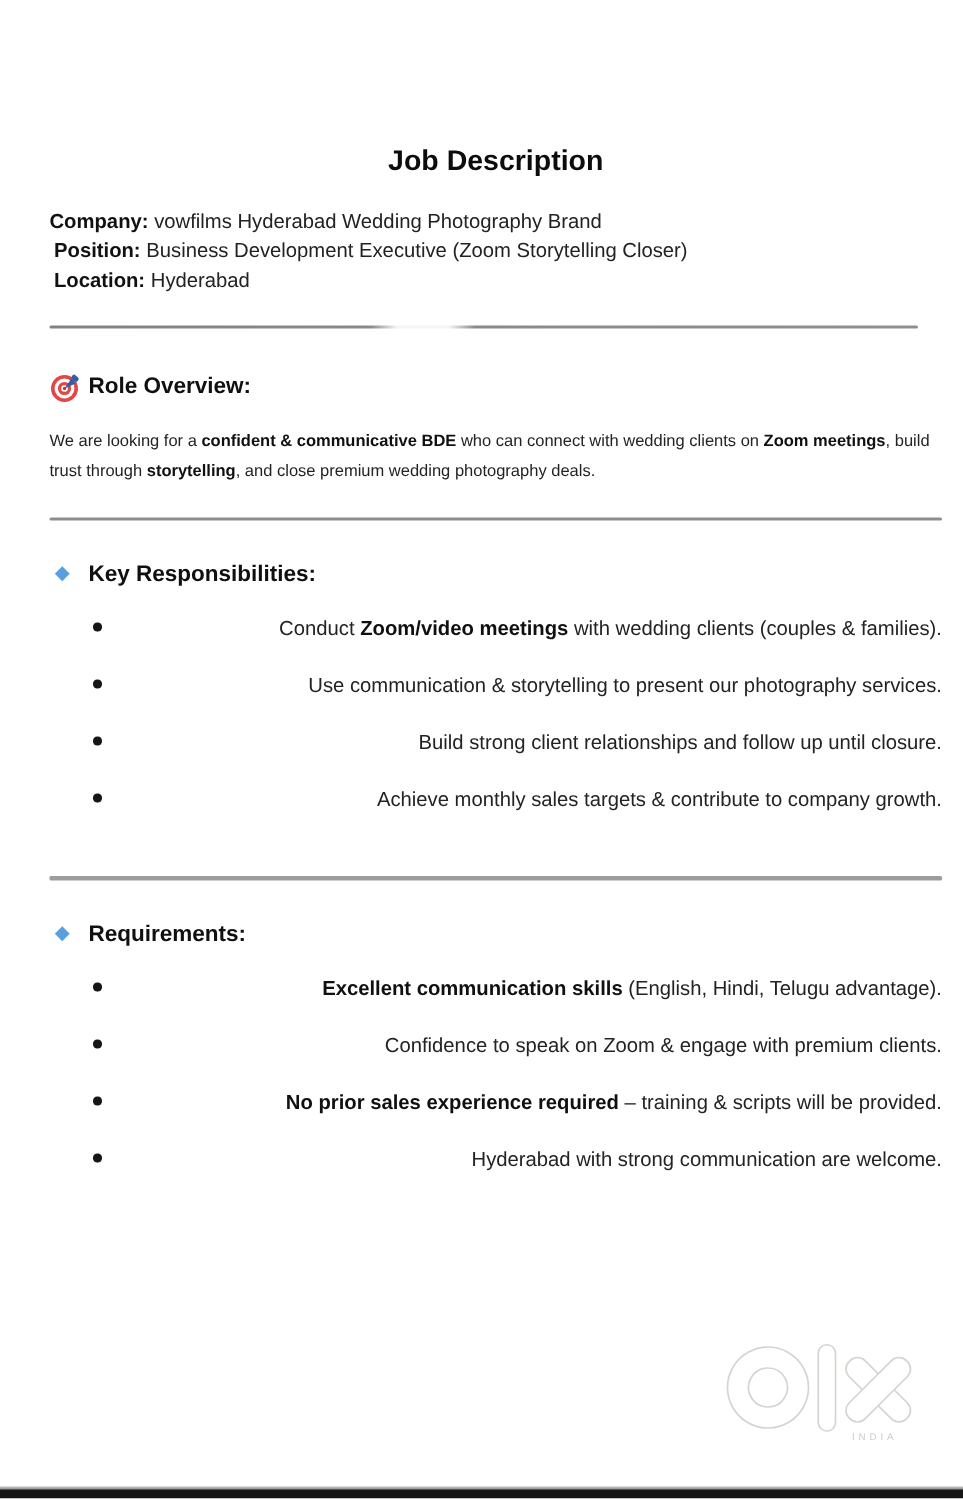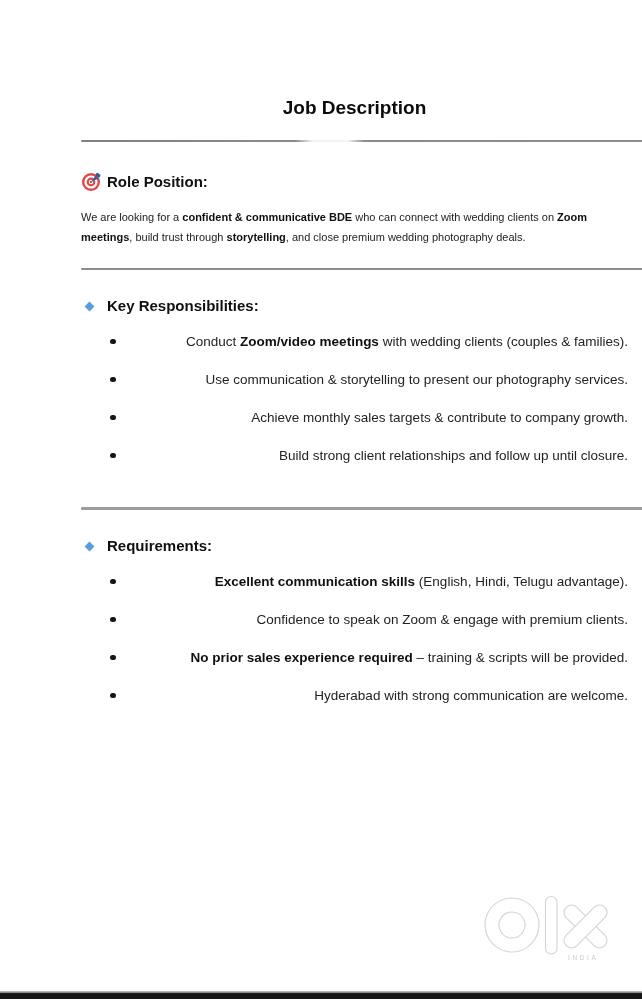--- a/index.html
+++ b/index.html
@@ -4,21 +4,21 @@
 <style>
   html,body{margin:0;padding:0;}
   body{
     width:642px;height:999px;
     background:#ffffff;
     font-family:"Liberation Sans","DejaVu Sans",sans-serif;
     color:#222222;
     position:relative;
     overflow:hidden;
   }
-  .doc{padding:0 14px 0 33px;margin-left:48px;}
+  .doc{padding:0 14px 0 33px;}
   
   .title{
     margin:0;padding-top:96px;
     text-align:center;
     font-size:19px;line-height:23px;font-weight:bold;color:#0c0c0c;
   }
   
   .heading{
     margin:29px 0 0 0;
     font-size:20.5px;line-height:25px;font-weight:bold;color:#0c0c0c;
@@ -87,52 +87,57 @@
   }
 </style>
 </head>
 <body>
 
 <div class="doc">
 
   <h1 class="title">Job Description</h1>
 
 
+  <div class="meta">
+    <p><b>Company:</b><span> vowfilms Hyderabad Wedding Photography Brand</span></p>
+    <p class="indent"><b>Position:</b><span> Business Development Executive (Zoom Storytelling Closer)</span></p>
+    <p class="indent"><b>Location:</b><span> Hyderabad</span></p>
+  </div>
 
   <div class="divider gap"></div>
 
   <div class="sect-head role">
     <span class="ico dart">
       <svg width="21" height="21" viewBox="0 0 21 21">
         <circle cx="10" cy="11" r="9" fill="#e04848"></circle>
         <circle cx="10" cy="11" r="6.6" fill="#ffffff"></circle>
         <circle cx="10" cy="11" r="4.4" fill="#e04848"></circle>
         <circle cx="10" cy="11" r="2.2" fill="#ffffff"></circle>
         <circle cx="10" cy="11" r="1.1" fill="#c03535"></circle>
         <polygon points="10,11 14.6,4.4 17.4,7.6" fill="#2e5fa3"></polygon>
         <rect x="14.6" y="2.4" width="5" height="3.4" rx="1.4" transform="rotate(40 17 4)" fill="#2e5fa3"></rect>
       </svg>
     </span>
-    <span>Role Position:</span>
+    <span>Role Overview:</span>
   </div>
 
   <p class="para">We are looking for a <b>confident &amp; communicative BDE</b> who can connect with wedding clients on <b>Zoom meetings</b>, build trust through <b>storytelling</b>, and close premium wedding photography deals.</p>
 
   <div class="divider d2"></div>
 
   <div class="sect-head">
     <span class="diamond"></span>
     <span>Key Responsibilities:</span>
   </div>
 
   <ul class="blist">
     <li>Conduct <b>Zoom/video meetings</b> with wedding clients (couples &amp; families).</li>
     <li>Use communication &amp; storytelling to present our photography services.</li>
+    <li>Build strong client relationships and follow up until closure.</li>
     <li>Achieve monthly sales targets &amp; contribute to company growth.</li>
-    <li>Build strong client relationships and follow up until closure.</li>
   </ul>
 
   <div class="divider d3"></div>
 
   <div class="sect-head">
     <span class="diamond"></span>
     <span>Requirements:</span>
   </div>
 
   <ul class="blist">

